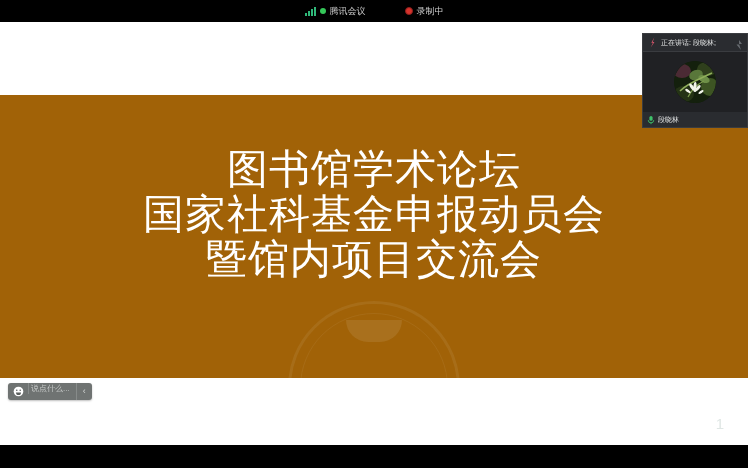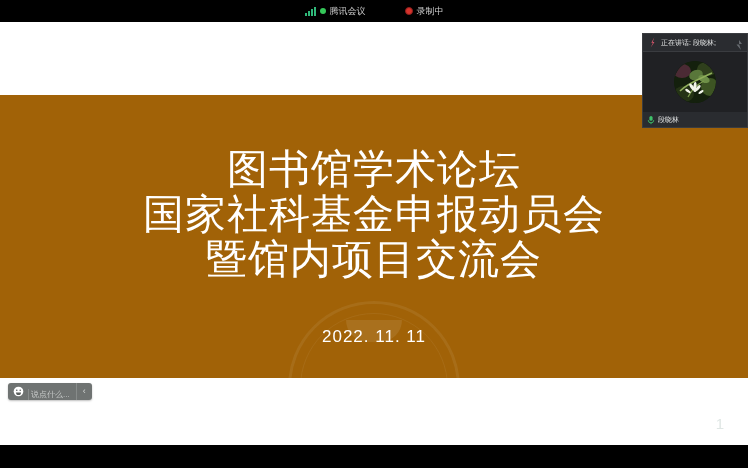--- a/index.html
+++ b/index.html
@@ -193,21 +193,21 @@
   }
 
   
   .chat-input {
     position: absolute;
     left: 8px; top: 383px;
     height: 17px;
     background: #6f7372;
     border-radius: 3px;
     display: flex;
-    align-items: flex-end;
+    align-items: flex-start;
     z-index: 6;
     box-shadow: 0 1px 2px rgba(0,0,0,0.25);
   }
   .chat-emoji {
     width: 20px;
     height: 17px;
     display: flex;
     align-items: center;
     justify-content: center;
   }
@@ -351,21 +351,20 @@
         </svg>
       </div>
     </div>
 
     <div class="slide-titles">
       <div class="slide-title-line">图书馆学术论坛</div>
       <div class="slide-title-line">国家社科基金申报动员会</div>
       <div class="slide-title-line">暨馆内项目交流会</div>
     </div>
 
-    <div class="slide-date">2022. 11. 11</div>
   </div>
 
   <div class="band-white-bottom"></div>
   <div class="page-number">1</div>
 
   <div class="bottombar"></div>
 
   <div class="chat-input">
     <span class="chat-emoji">
       <svg width="11" height="11" viewBox="0 0 16 16" xmlns="http://www.w3.org/2000/svg">

